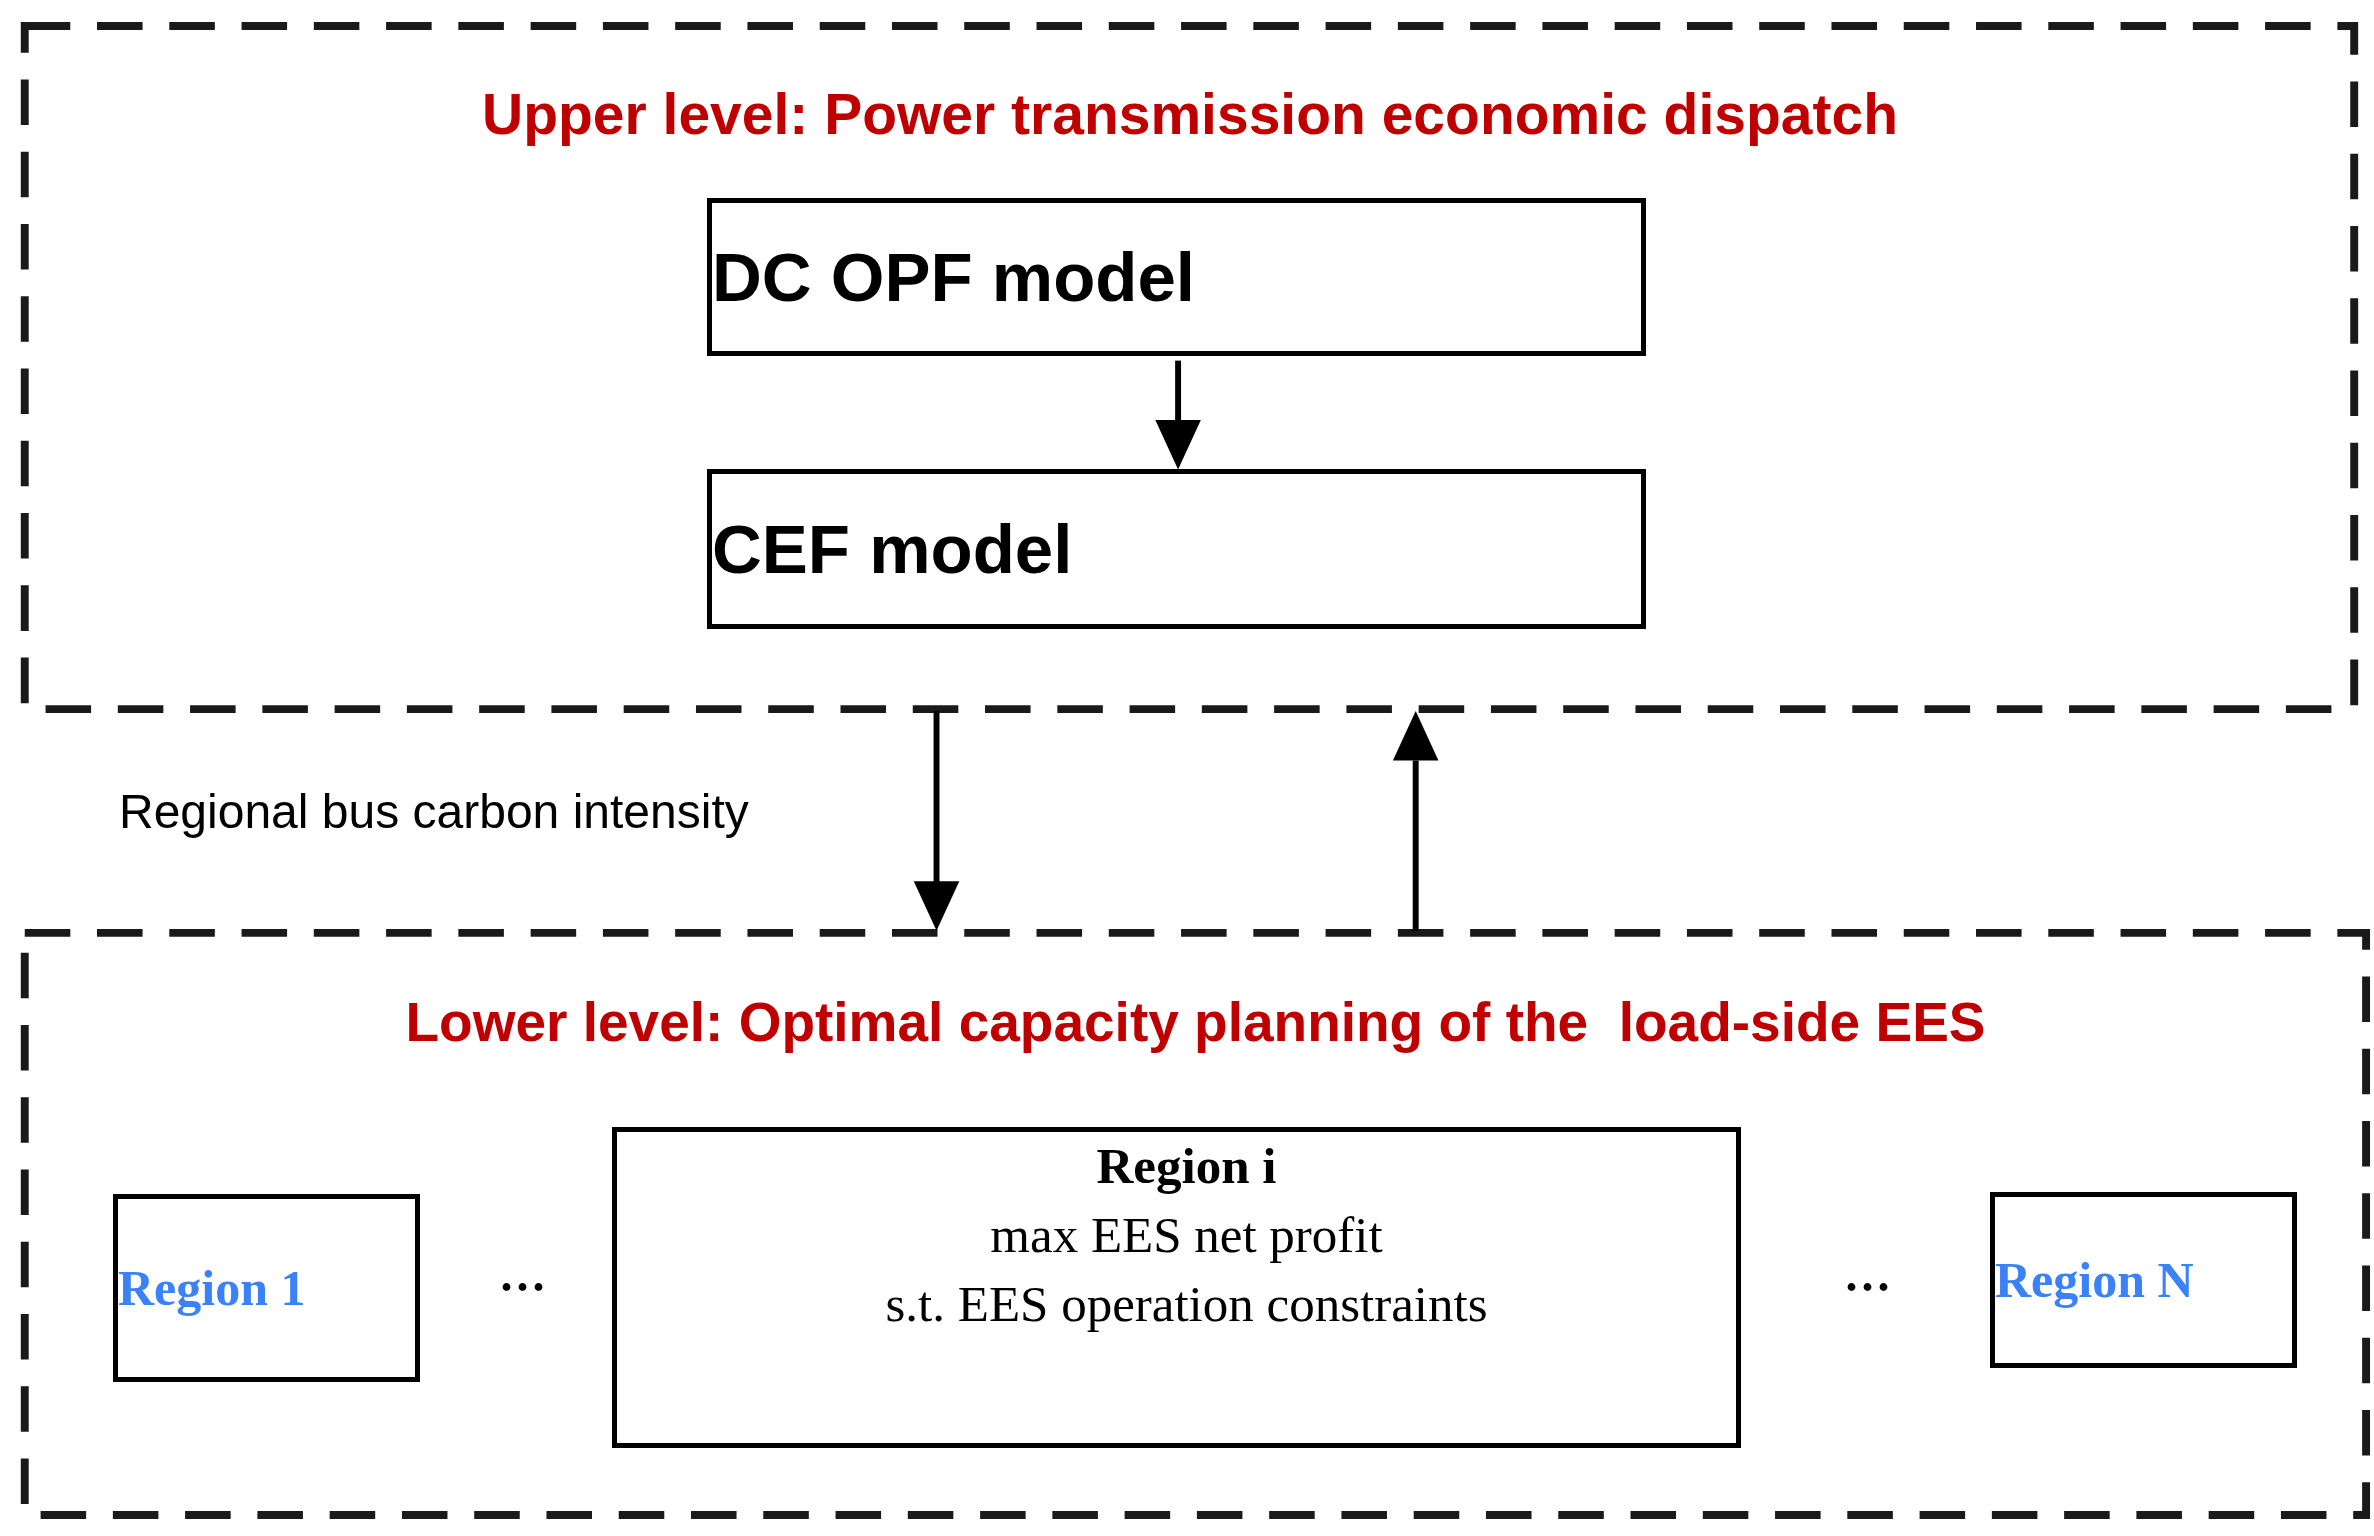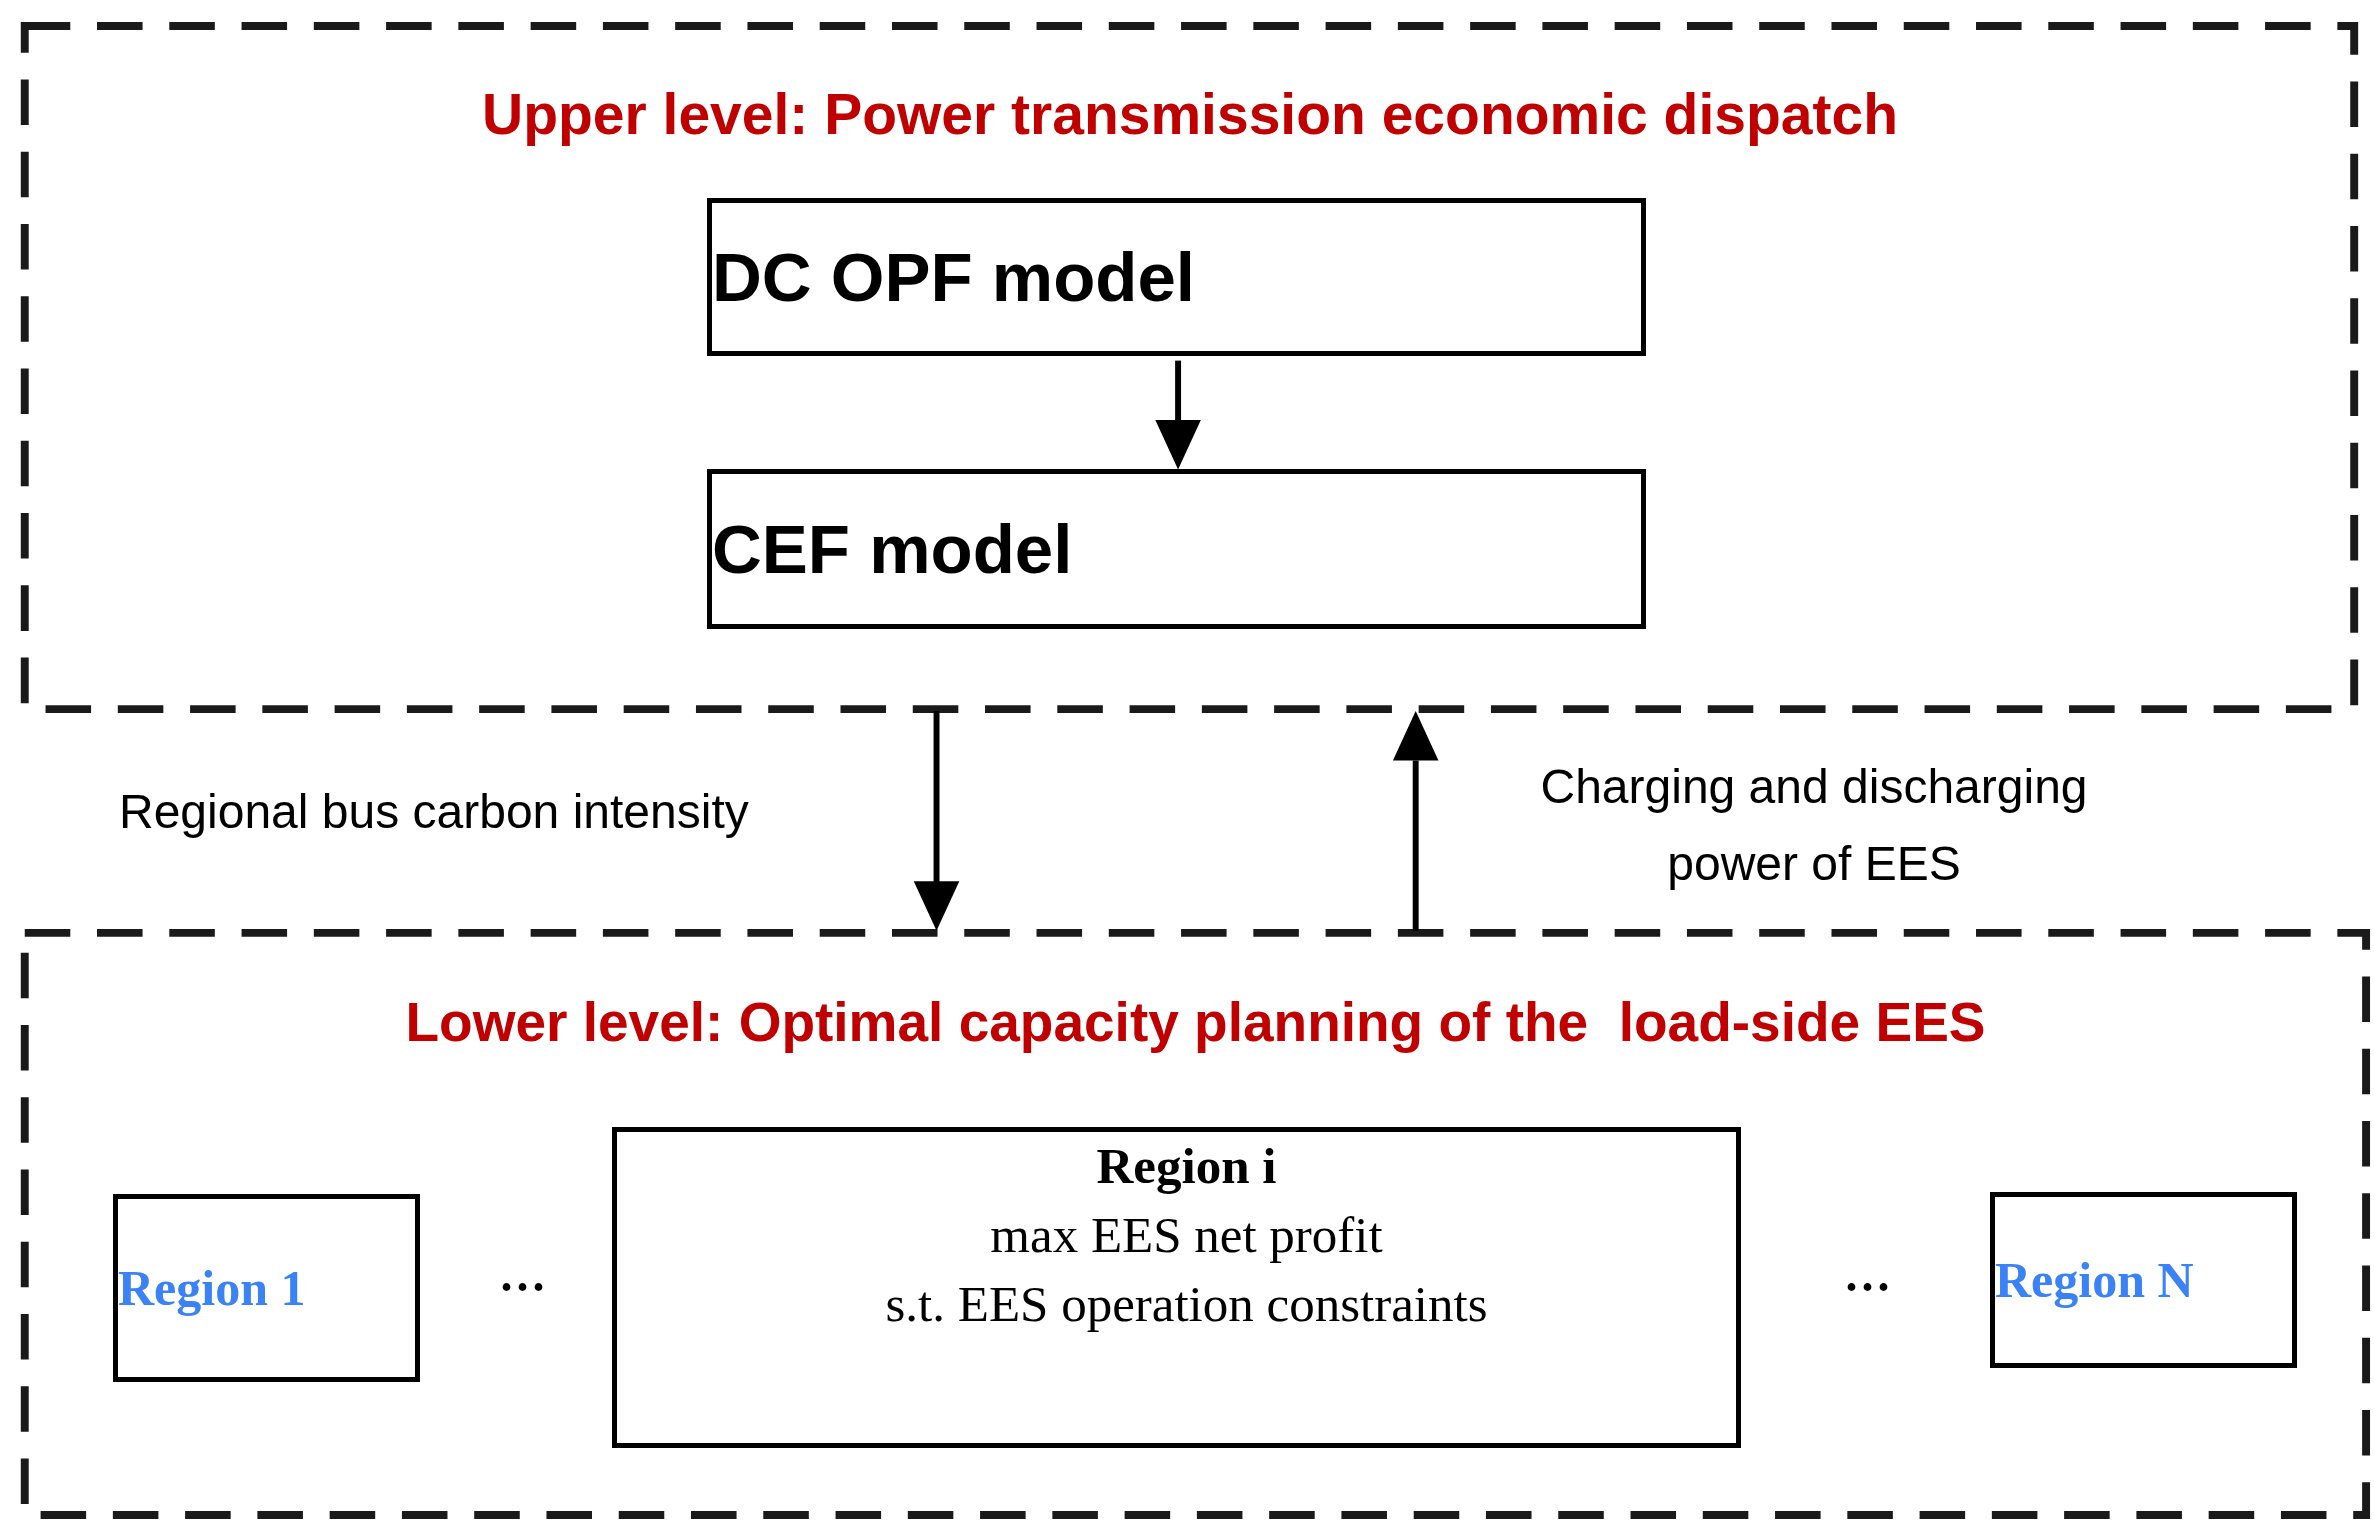--- a/index.html
+++ b/index.html
@@ -116,24 +116,20 @@
   <div class="solid-box" style="left:707px; top:198px; width:939px; height:158px;">
     <span class="model-label">DC OPF model</span>
   </div>
 
   <div class="solid-box" style="left:707px; top:469px; width:939px; height:160px;">
     <span class="model-label">CEF model</span>
   </div>
 
   <div class="coupling-label" style="left:83px; top:784px;margin-left:36px;">Regional bus carbon intensity</div>
 
-  <div class="coupling-label coupling-label-right" style="left:1470px; top:748px; width:688px;">
-    <div>Charging and discharging</div>
-    <div>power of EES</div>
-  </div>
 
   <div class="panel-title" style="left:25px; top:990px; width:2341px; font-size:55px;">Lower level: Optimal capacity planning of the  load-side EES</div>
 
   <div class="solid-box" style="left:113px; top:1194px; width:307px; height:188px;">
     <span class="region-label">Region 1</span>
   </div>
 
   <div class="ellipsis" style="left:463px; top:1259px;">···</div>
 
   <div class="solid-box region-center-box" style="left:612px; top:1127px; width:1129px; height:321px;">

